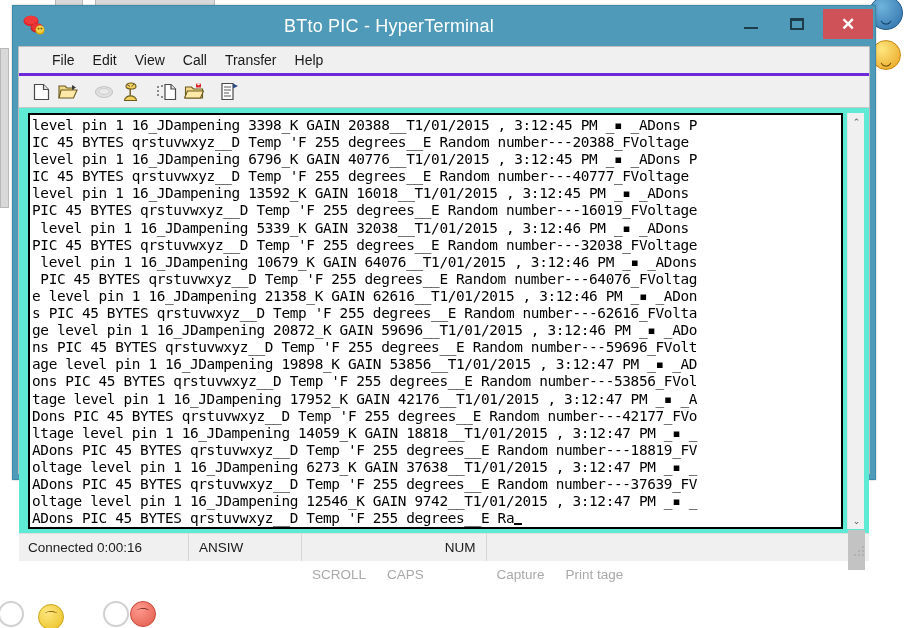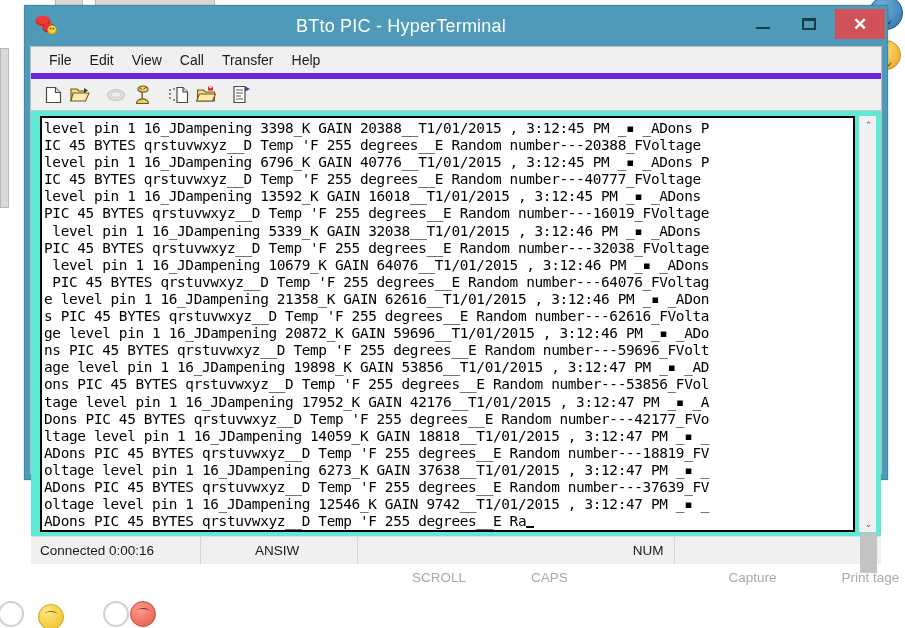--- a/index.html
+++ b/index.html
@@ -32,21 +32,21 @@
   .bg-strip {
     position: absolute;
     background: #d9d9d9;
     border: 1px solid #b8b8b8;
     box-sizing: border-box;
   }
 
   
   #hyperterm-window {
     position: absolute;
-    left: 24px; top: 5px;
+    left: 12px; top: 5px;
     width: 864px; height: 475px;
     background: #4e9ab8;
     border: 1px solid #3d8aa8;
     box-sizing: border-box;
     box-shadow: 0 0 2px rgba(0,0,0,.25);
   }
 
   
   #titlebar {
     position: relative;
@@ -101,23 +101,23 @@
     background: #f0f0f0;
     border: 1px solid #bcbcbc;
     box-sizing: border-box;
     display: flex; flex-direction: column;
   }
 
   
   #menubar {
     height: 26px;
     display: flex; align-items: center;
-    padding-left: 9px;
-    background: #f0f0f0;
-    border-bottom: 6px solid #6d28d9;
+    padding-left: 24px;
+    background: #f0f0f0;
+    border-bottom: 3px solid #6d28d9;
     flex: 0 0 auto;
   }
   .menu-item {
     font-size: 14px;
     color: #1a1a1a;
     padding: 2px 9px 3px 9px;
     cursor: default;
     white-space: nowrap;
   }
 
@@ -201,21 +201,20 @@
   }
 
   
   #statusbar {
     height: 27px;
     flex: 0 0 auto;
     display: flex; align-items: stretch;
     background: #f0f0f0;
     border-top: 1px solid #dedede;
     font-size: 13.5px;
-    gap: 44px;
   }
   .sb-cell {
     display: flex; align-items: center;
     padding: 0 10px;
     border-right: 1px solid #d6d6d6;
     color: #1a1a1a;
     white-space: nowrap;
     cursor: default;
   }
   .sb-cell.dim { color: #a9a9a9; margin-top: 40px; }

